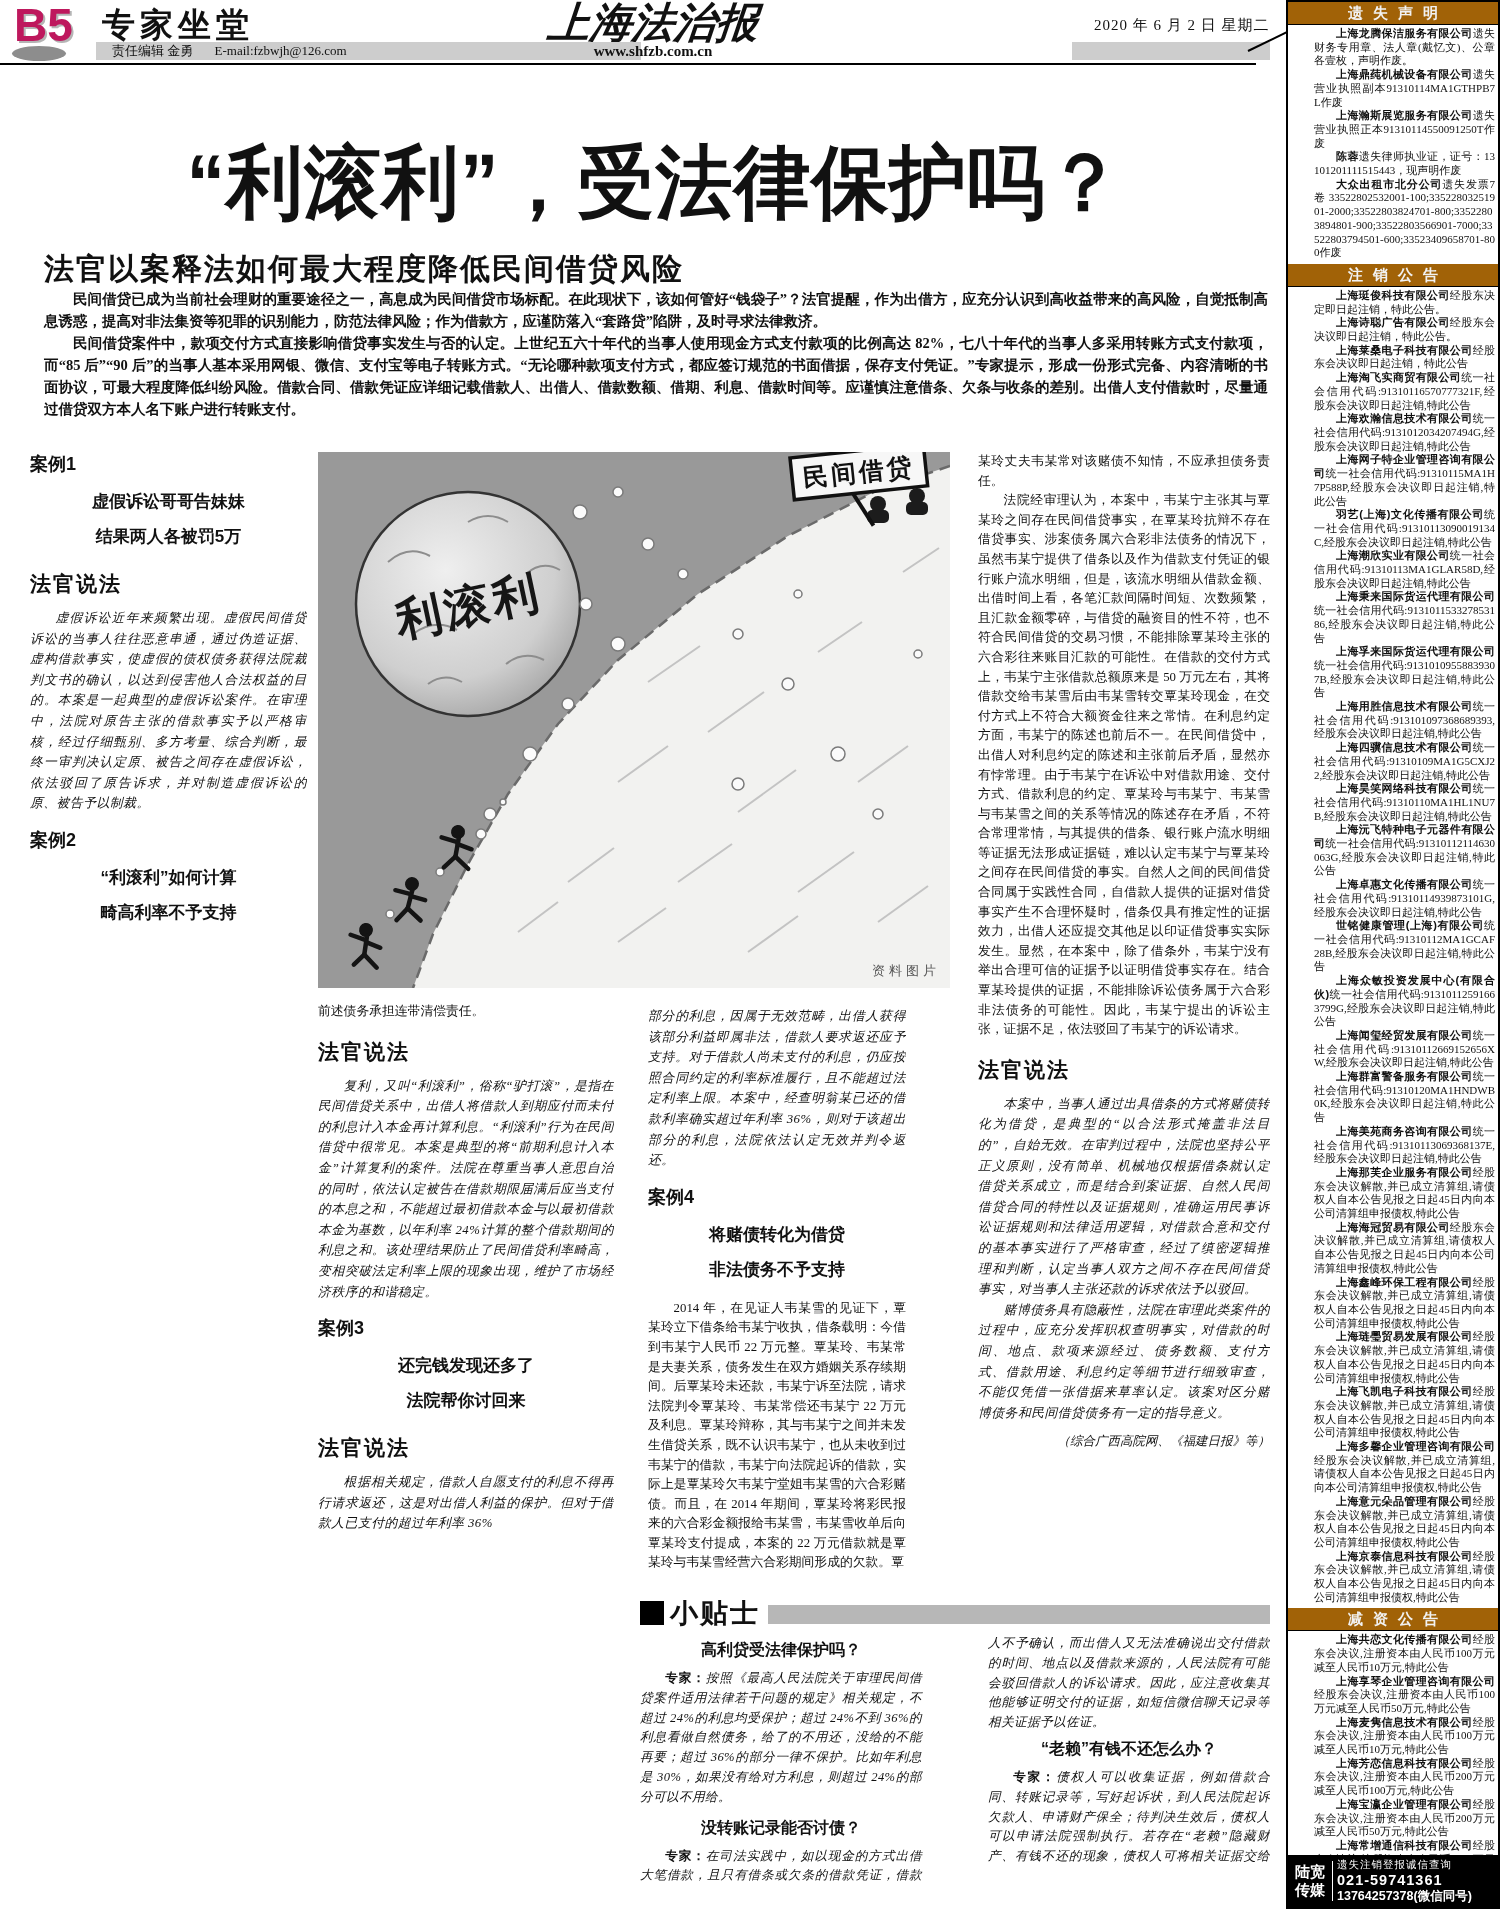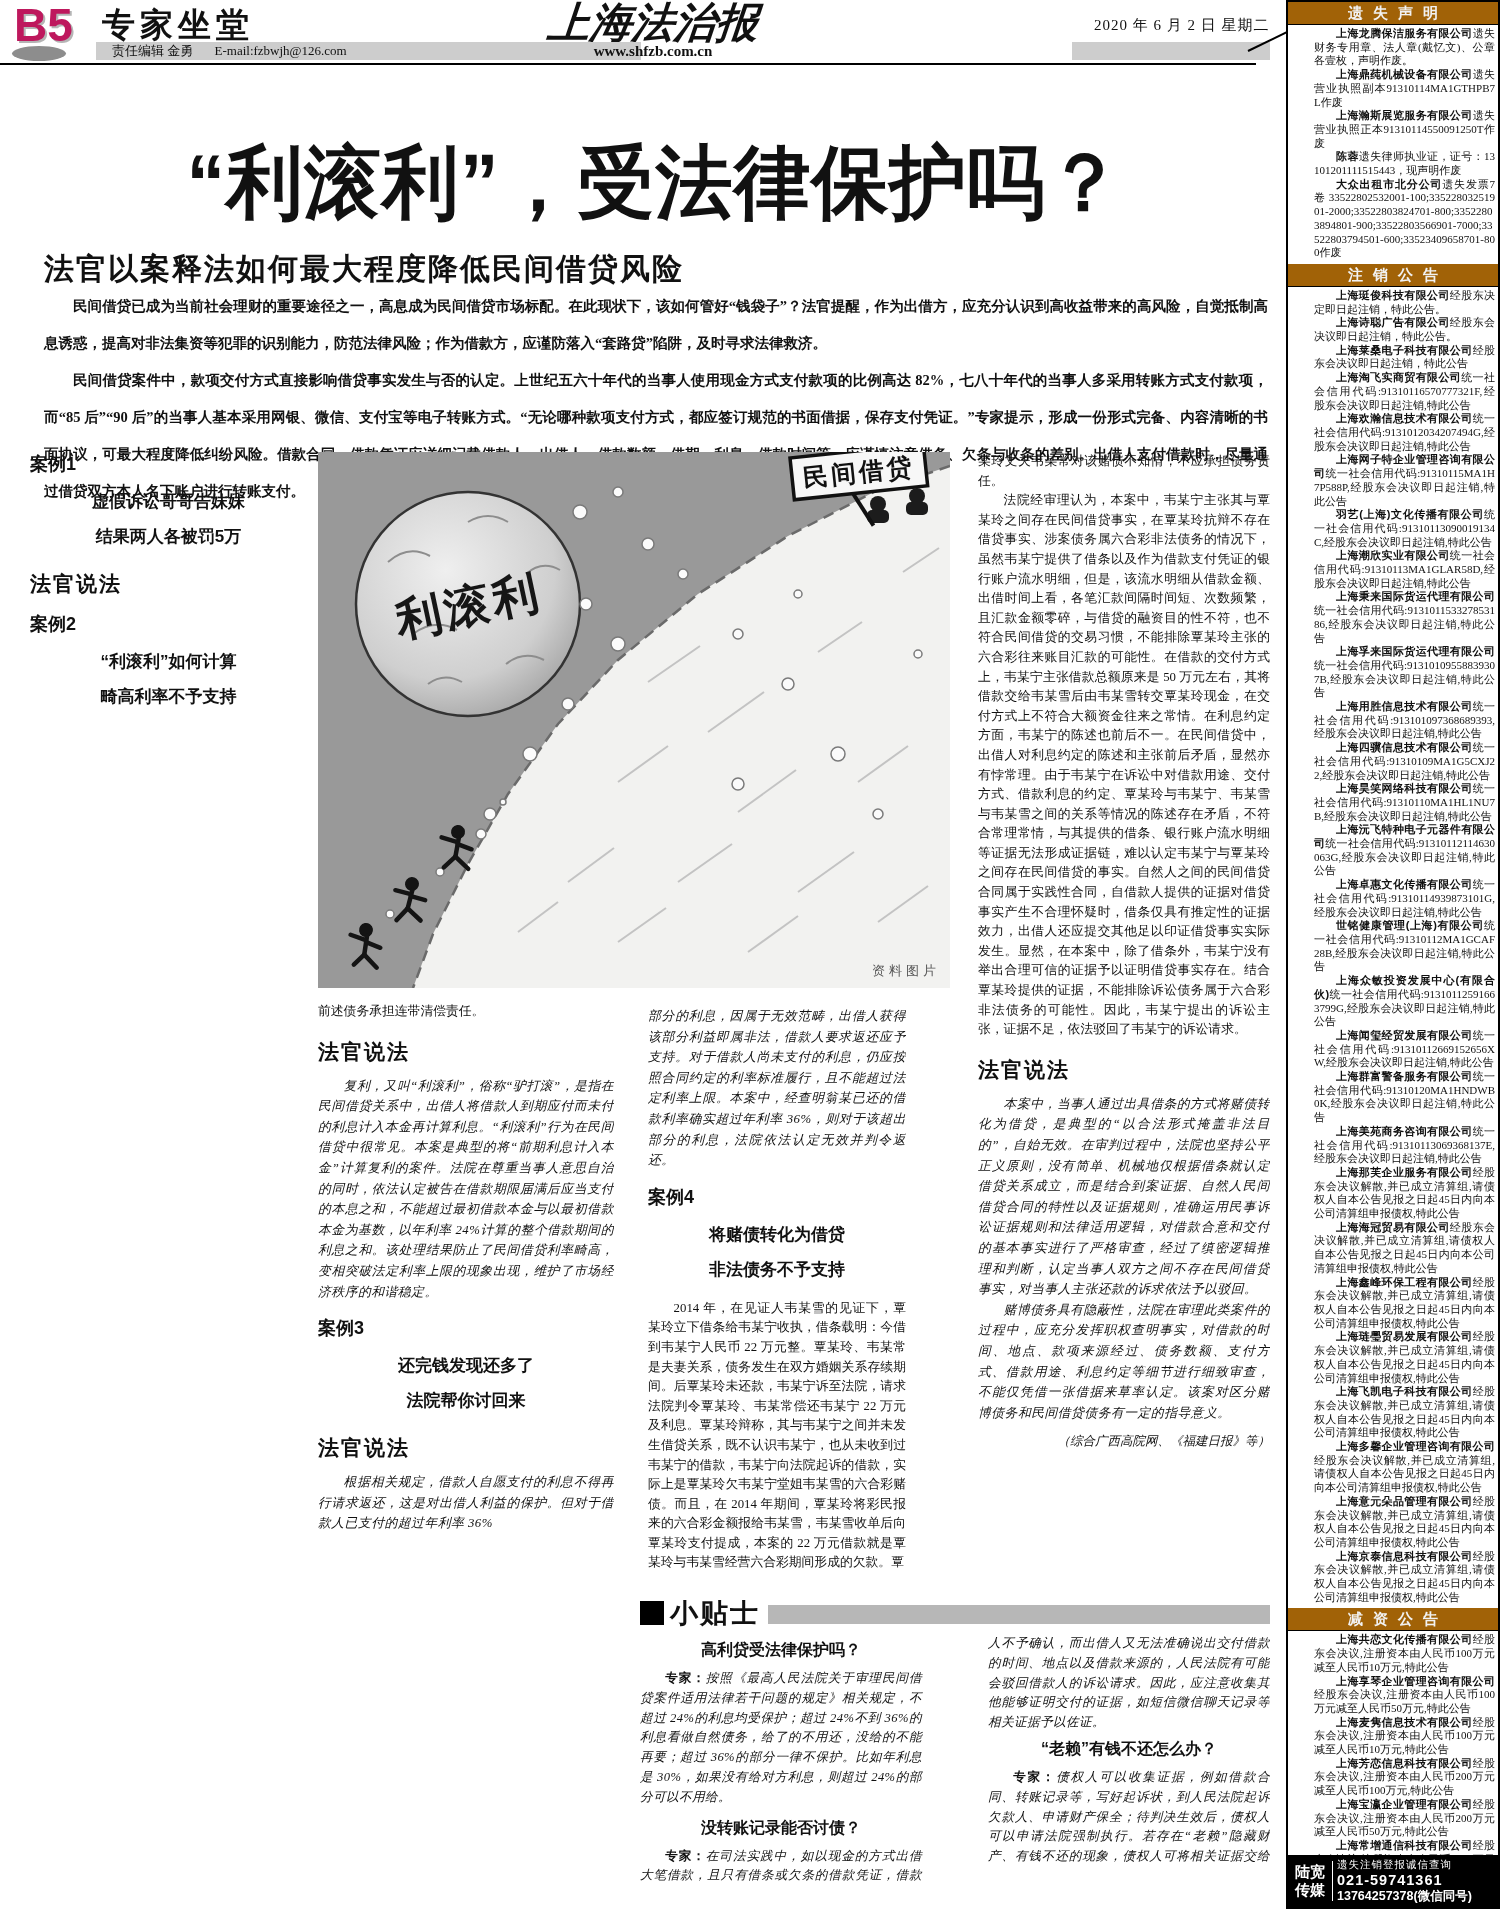--- a/index.html
+++ b/index.html
@@ -26,21 +26,21 @@
   .hdr-slant{position:absolute;left:1248px;top:50px;width:58px;border-top:2px solid #000;
              transform:rotate(-26deg);transform-origin:left center;}
   
   .headline{position:absolute;left:40px;top:86px;width:1230px;text-align:center;
             font-family:"Liberation Sans",sans-serif;font-weight:bold;font-size:77px;line-height:1.1;
             letter-spacing:1px;transform:scaleY(1.04);transform-origin:top;}
   .subtitle{position:absolute;left:44px;top:224px;font-family:"Liberation Sans",sans-serif;
             font-weight:bold;font-size:30px;letter-spacing:2px;}
   
   .intro{position:absolute;left:44px;top:288px;width:1224px;font-weight:bold;
-         font-size:14.5px;line-height:37px;text-align:justify;}
+         font-size:14.5px;line-height:22px;text-align:justify;}
   .intro p{margin:0;text-indent:2em;}
   
   .col{position:absolute;overflow:hidden;}
   .col1{left:30px;top:452px;width:277px;height:1452px;}
   .col2{left:318px;top:1002px;width:296px;height:903px;}
   .col3{left:648px;top:1006px;width:258px;height:588px;}
   .col4{left:978px;top:452px;width:292px;height:1142px;}
   .p{margin:0;text-indent:2em;font-size:12.8px;line-height:19.6px;text-align:justify;}
   .cont{text-indent:0;}
   .kai{margin:0;text-indent:2em;font-size:12.8px;line-height:20.6px;font-style:italic;
@@ -130,20 +130,21 @@
       <div>
 
       <p class="p"></p>
           <p class="p"></p>
           <p class="p"></p>
           <p class="p"></p>
           <p class="p"></p>
           <p class="p"></p>
         </div>
       <h3 class="jh">法官说法</h3>
+      <p class="kai">虚假诉讼近年来频繁出现。虚假民间借贷诉讼的当事人往往恶意串通，通过伪造证据、虚构借款事实，使虚假的债权债务获得法院裁判文书的确认，以达到侵害他人合法权益的目的。本案是一起典型的虚假诉讼案件。在审理中，法院对原告主张的借款事实予以严格审核，经过仔细甄别、多方考量、综合判断，最终一审判决认定原、被告之间存在虚假诉讼，依法驳回了原告诉求，并对制造虚假诉讼的原、被告予以制裁。</p>
     </div>
     <div>
       <div class="case-label">案例2</div>
       <div class="case-title">
         <div>“利滚利”如何计算</div>
         <div>畸高利率不予支持</div>
       </div>
       <div>
 
       <p class="p"></p>

